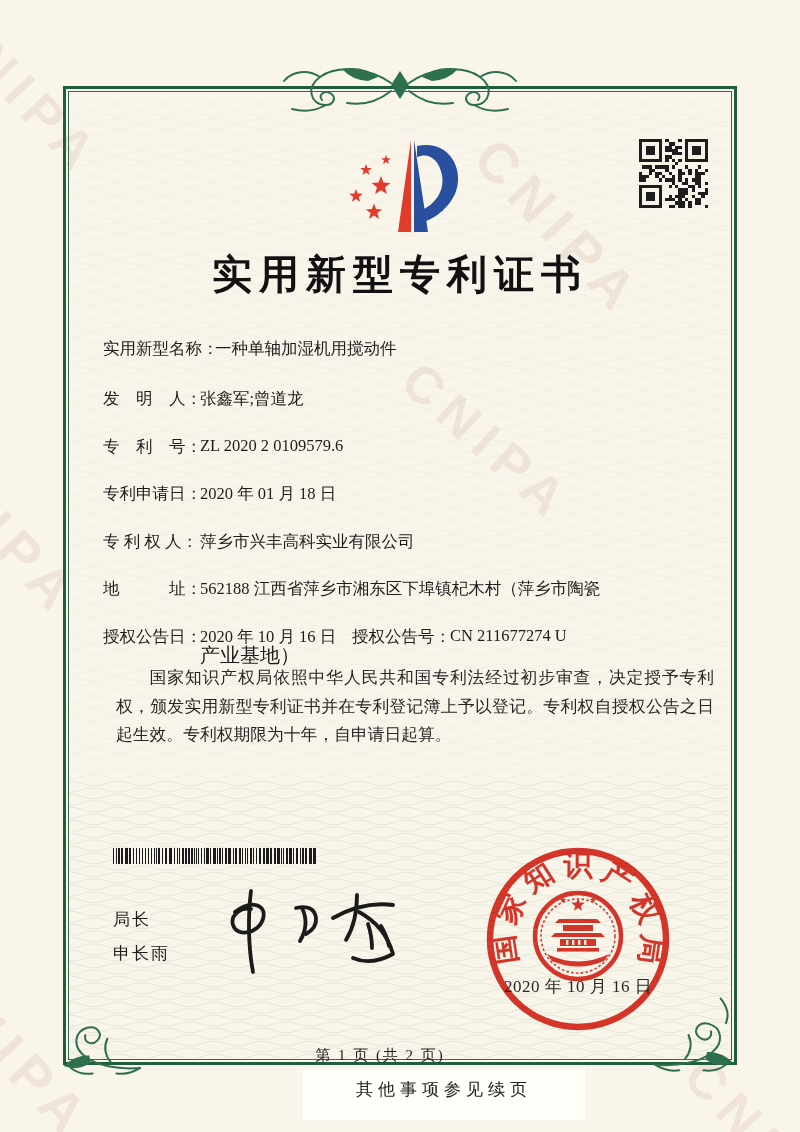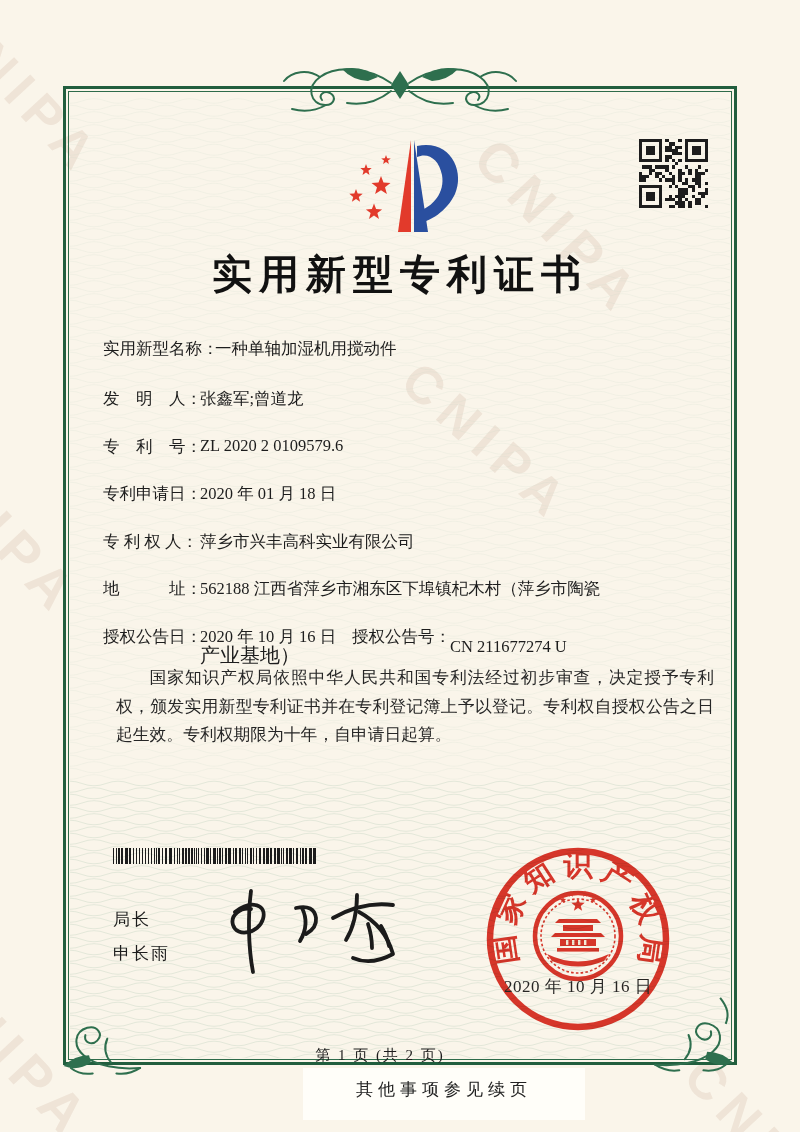--- a/index.html
+++ b/index.html
@@ -19,21 +19,21 @@
   .certno{position:absolute;left:103px;top:140px;font-size:16.5px;letter-spacing:1.5px;z-index:4;}
   .logo{position:absolute;left:337px;top:132px;width:130px;height:106px;z-index:4;}
   .qr{position:absolute;left:639px;top:139px;width:69px;height:69px;z-index:4;}
   .title{position:absolute;left:0;top:247px;width:800px;text-align:center;
          font-size:40px;font-weight:700;letter-spacing:7px;color:#111;z-index:4;}
   .row{position:absolute;left:103px;font-size:16.5px;white-space:nowrap;z-index:4;height:22px;}
   .row .lb{display:inline-block;}
   .row .val{position:absolute;top:0;left:97px;white-space:nowrap;}
   .row-name .val{left:112px;}
   .row .lb2{position:absolute;top:0;left:249px;}
-  .row .val2{position:absolute;top:11px;left:347px;}
+  .row .val2{position:absolute;top:0;left:347px;}
   .addr2{position:absolute;left:200px;top:602px;font-size:20px;z-index:4;margin-top:40px;}
   .legal{position:absolute;left:104px;top:652px;width:622px;font-size:16.8px;
          line-height:28.5px;text-align:justify;color:#262626;z-index:4;}
   .legal p{margin:12px;text-indent:2em;}
   .barcode{position:absolute;left:113px;top:848px;width:206px;height:16px;z-index:4;}
   .sig-title{position:absolute;left:113px;top:908px;font-size:17px;letter-spacing:2px;z-index:4;}
   .sig-name{position:absolute;left:113px;top:942px;font-size:17px;letter-spacing:2px;z-index:4;}
   .signature{position:absolute;left:205px;top:882px;width:215px;height:98px;z-index:4;}
   .seal{position:absolute;left:483px;top:844px;width:190px;height:190px;z-index:5;
         opacity:0.93;mix-blend-mode:multiply;}

